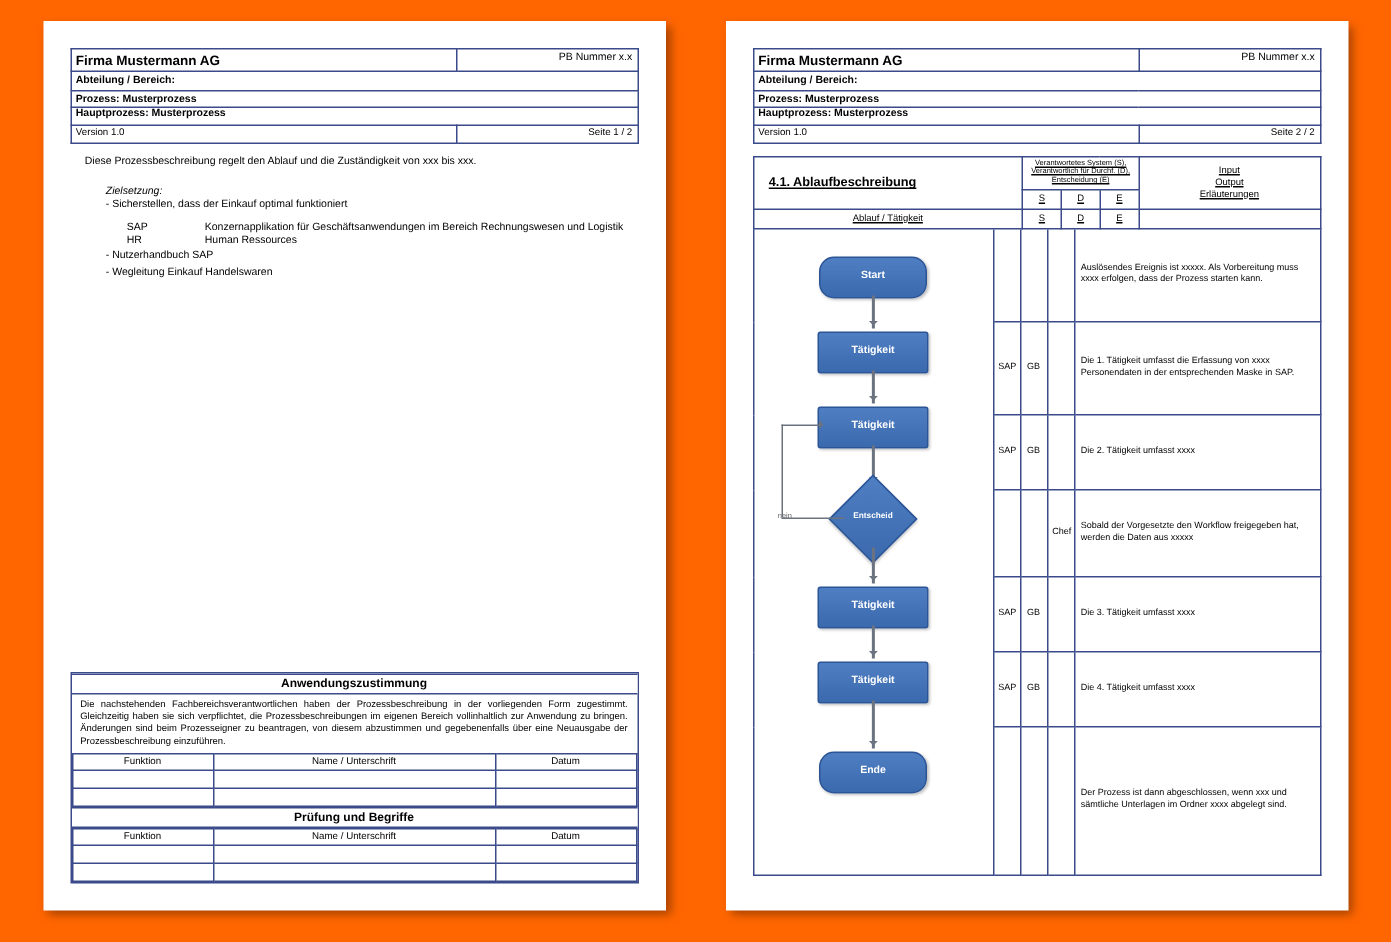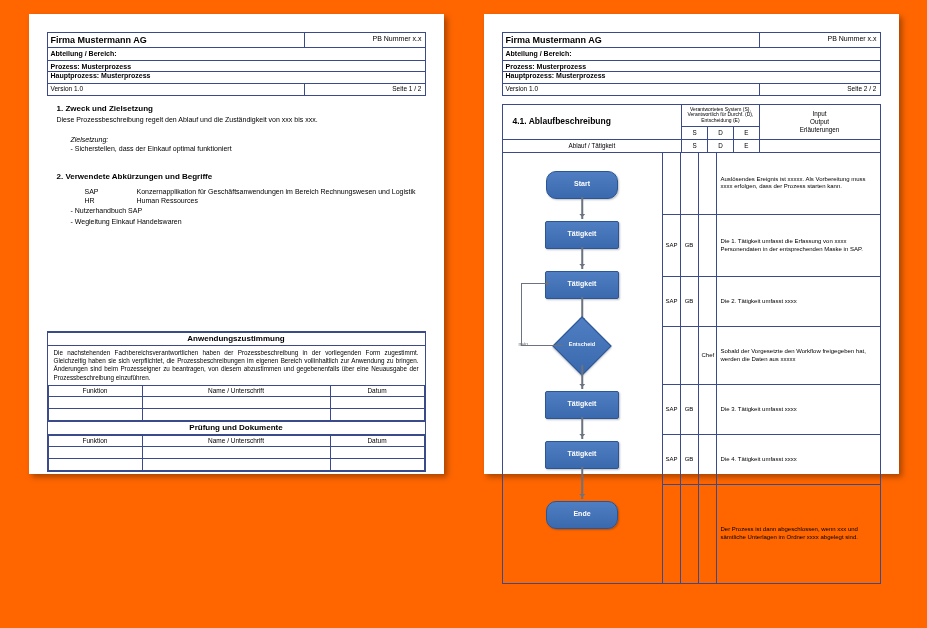--- a/index.html
+++ b/index.html
@@ -7,21 +7,21 @@
     background:#ff6600;
     width:927px; height:628px;
     font-family: Arial, Helvetica, sans-serif;
     color:#000;
     box-sizing:border-box;
     padding:14px 18px;
     display:flex; gap:40px; justify-content:center; align-items:flex-start;
   }
   .page {
     background:#ffffff;
-    width:415px; height:460px;
+    width:415px; height:593px;
     box-shadow: 3px 3px 6px rgba(0,0,0,0.35);
     position:relative;
     padding:18px 18px 14px 18px;
     box-sizing:border-box;
     font-size:7px;
     line-height:1.25;
   }
   .border-inner { border:1.2px solid #3b4a8a; }
   .hdr { width:100%; border-collapse:collapse; }
   .hdr td { border:0.8px solid #3b4a8a; padding:1.5px 3px; font-size:7px; vertical-align:top; }
@@ -37,21 +37,21 @@
   .defs .k { width:40px; }
   .appr-title { text-align:center; font-weight:bold; font-size:8px; border-top:0.8px solid #3b4a8a; border-bottom:0.8px solid #3b4a8a; padding:1px 0; background:#fff;}
   .appr-text { font-size:6.3px; text-align:justify; padding:3px 6px; line-height:1.3;}
   .sig-table { width:100%; border-collapse:collapse; }
   .sig-table td, .sig-table th { border:0.8px solid #3b4a8a; font-size:6.5px; padding:1px 3px; text-align:center; }
   .sig-table th { font-weight:normal; }
   .sig-table td.empty { height:9px; }
 
   
   .flow-head { border:0.8px solid #3b4a8a; border-collapse:collapse; width:100%; }
-  .flow-head td, .flow-head th { border:0.8px solid #3b4a8a; font-size:6.3px; padding:2px 3px; text-align:center; vertical-align:middle;}
+  .flow-head td, .flow-head th { border:0.8px solid #3b4a8a; font-size:6.3px; padding:2px 3px; text-align:center; vertical-align:middle;text-decoration:underline;}
   .flow-head th.big { font-weight:bold; font-size:8.5px; text-align:left; padding-left:10px;}
   .flow-body { width:100%; border-collapse:collapse; table-layout:fixed;}
   .flow-body td { border-left:0.8px solid #3b4a8a; border-right:0.8px solid #3b4a8a; border-bottom:0.8px solid #3b4a8a; font-size:6px; padding:2px 3px; vertical-align:middle; }
   .flow-body td.diagram { padding:0; vertical-align:top; border-right:0.8px solid #3b4a8a;}
   .flow-body td.sde { text-align:center; width:18px;}
   .flow-body td.notes { text-align:left; padding:3px 4px; line-height:1.25;}
   .diagram-wrap { position:relative; height:430px; }
   .node {
     position:absolute; left:50%; transform:translateX(-50%);
     background: linear-gradient(#4f7ec2, #3a69ad);
@@ -96,47 +96,45 @@
           <td colspan="2" class="sub" style="border-top:none; padding-top:0;">Hauptprozess: Musterprozess</td>
         </tr>
     <tr>
       <td class="small">Version 1.0</td>
       <td class="small" style="text-align:right;">Seite 1 / 2</td>
     </tr>
   </tbody>
     </table>
 
   <div class="body-area tight">
-    <p class="sec-title">1.   Zweck und Zielsetzung</p>
     <p class="indent">Diese Prozessbeschreibung regelt den Ablauf und die Zuständigkeit von xxx bis xxx.</p>
     <div class="indent" style="margin-top:12px;">
       <p style="font-style:italic; margin:0;">Zielsetzung:</p>
       <p style="margin:0;">- Sicherstellen, dass der Einkauf optimal funktioniert</p>
     </div>
 
-    <p class="sec-title" style="margin-top:18px;">2.   Verwendete Abkürzungen und Begriffe</p>
     <div class="defs" style="margin-top:6px;">
       <div class="row">
         <div class="k">SAP</div>
         <div style="flex:1;">Konzernapplikation für Geschäftsanwendungen im Bereich Rechnungswesen und Logistik</div>
       </div>
       <div class="row">
         <div class="k">HR</div>
         <div style="flex:1;">Human Ressources</div>
       </div>
     </div>
 
     <div class="indent">
       <p style="margin:2px 0;">- Nutzerhandbuch SAP</p>
       <p style="margin:2px 0;">- Wegleitung Einkauf Handelswaren</p>
     </div>
 
   </div>
 
-  <div style="position:absolute; left:18px; right:18px; bottom:2px;">
+  <div style="position:absolute; left:18px; right:18px; bottom:18px;">
     <div class="border-inner">
       <div class="appr-title">Anwendungszustimmung</div>
       <div class="appr-text">Die nachstehenden Fachbereichsverantwortlichen haben der Prozessbeschreibung in der vorliegenden Form zugestimmt. Gleichzeitig haben sie sich verpflichtet, die Prozessbeschreibungen im eigenen Bereich vollinhaltlich zur Anwendung zu bringen. Änderungen sind beim Prozesseigner zu beantragen, von diesem abzustimmen und gegebenenfalls über eine Neuausgabe der Prozessbeschreibung einzuführen.</div>
       <table class="sig-table">
         <tbody>
             <tr>
           <th style="width:25%;">Funktion</th>
           <th style="width:50%;">Name / Unterschrift</th>
           <th style="width:25%;">Datum</th>
         </tr>
@@ -145,21 +143,21 @@
               <td class="empty"></td>
               <td class="empty"></td>
             </tr>
         <tr>
               <td class="empty"></td>
               <td class="empty"></td>
               <td class="empty"></td>
             </tr>
       </tbody>
         </table>
-      <div class="appr-title">Prüfung und Dokumente</div>
+      <div class="appr-title">Prüfung und Begriffe</div>
       <table class="sig-table">
         <tbody>
             <tr>
           <th style="width:25%;">Funktion</th>
           <th style="width:50%;">Name / Unterschrift</th>
           <th style="width:25%;">Datum</th>
         </tr>
         <tr>
               <td class="empty"></td>
               <td class="empty"></td>

